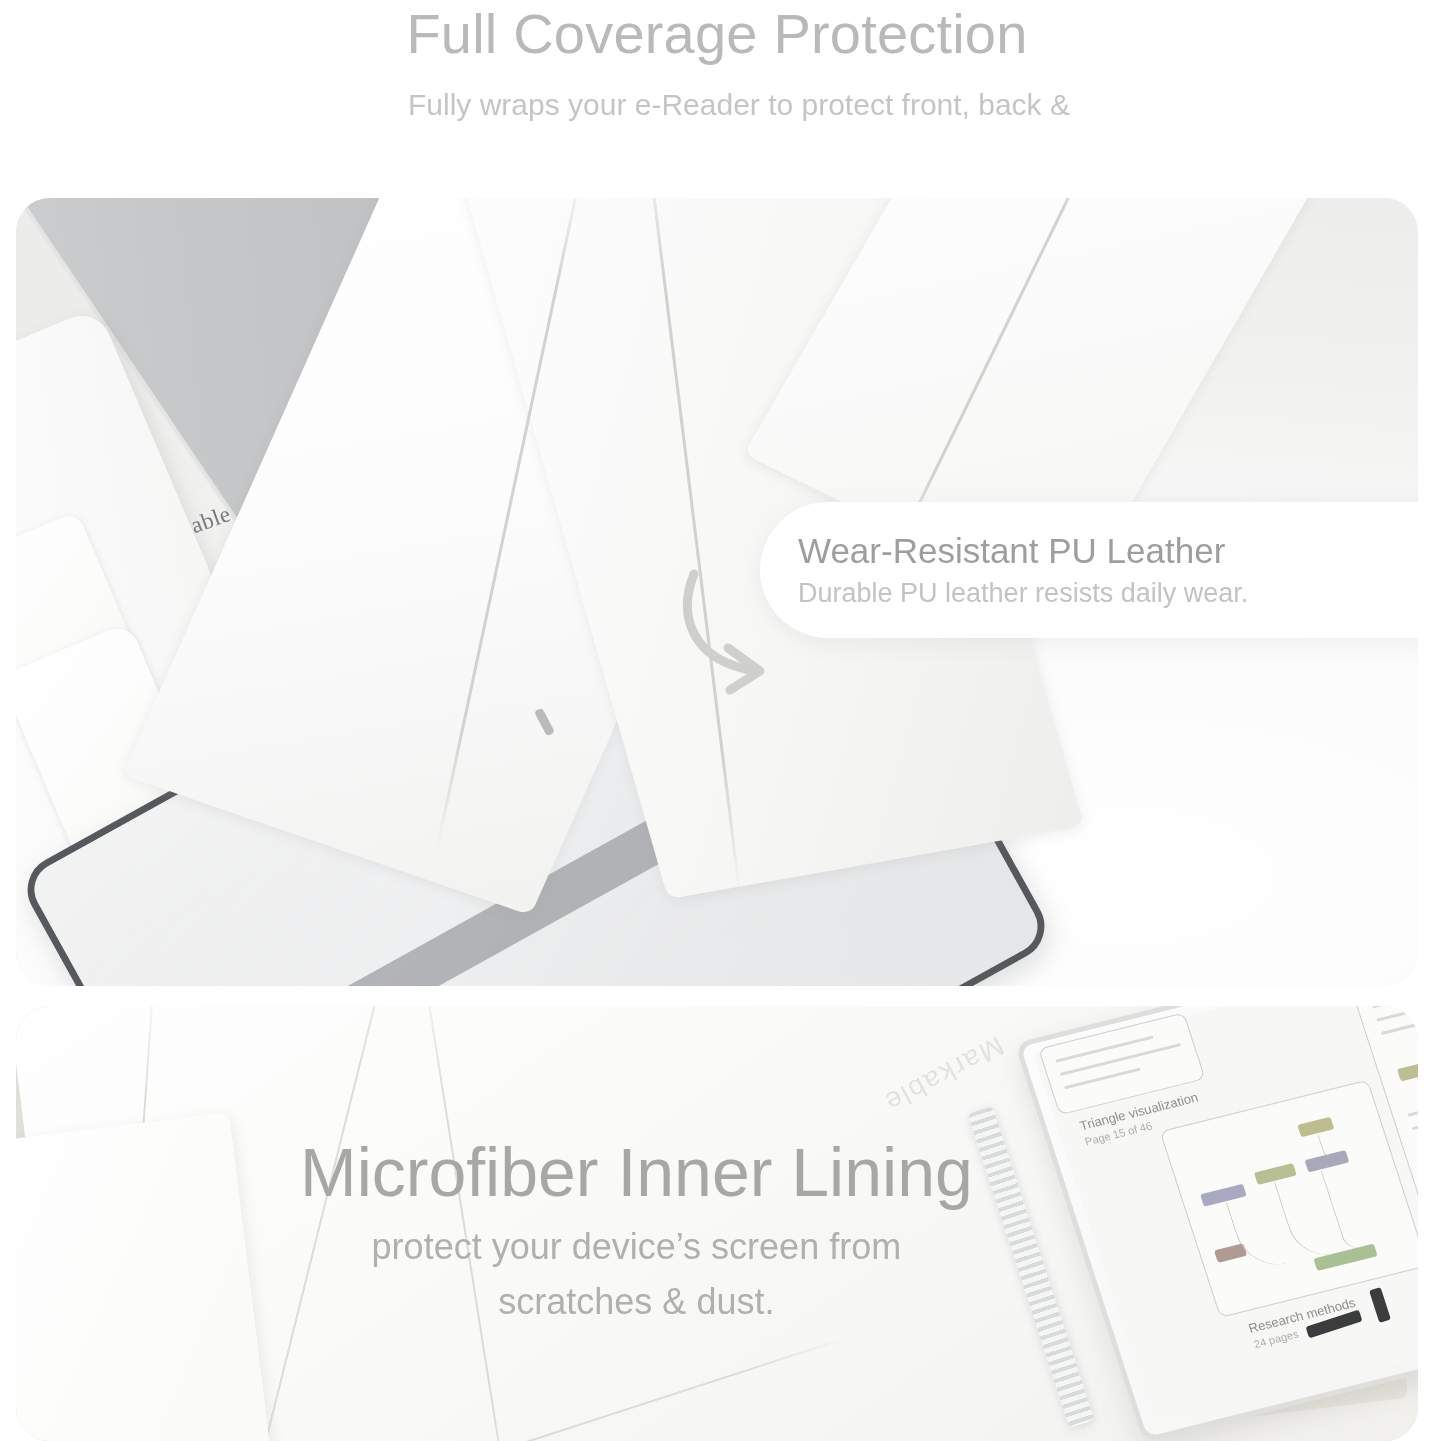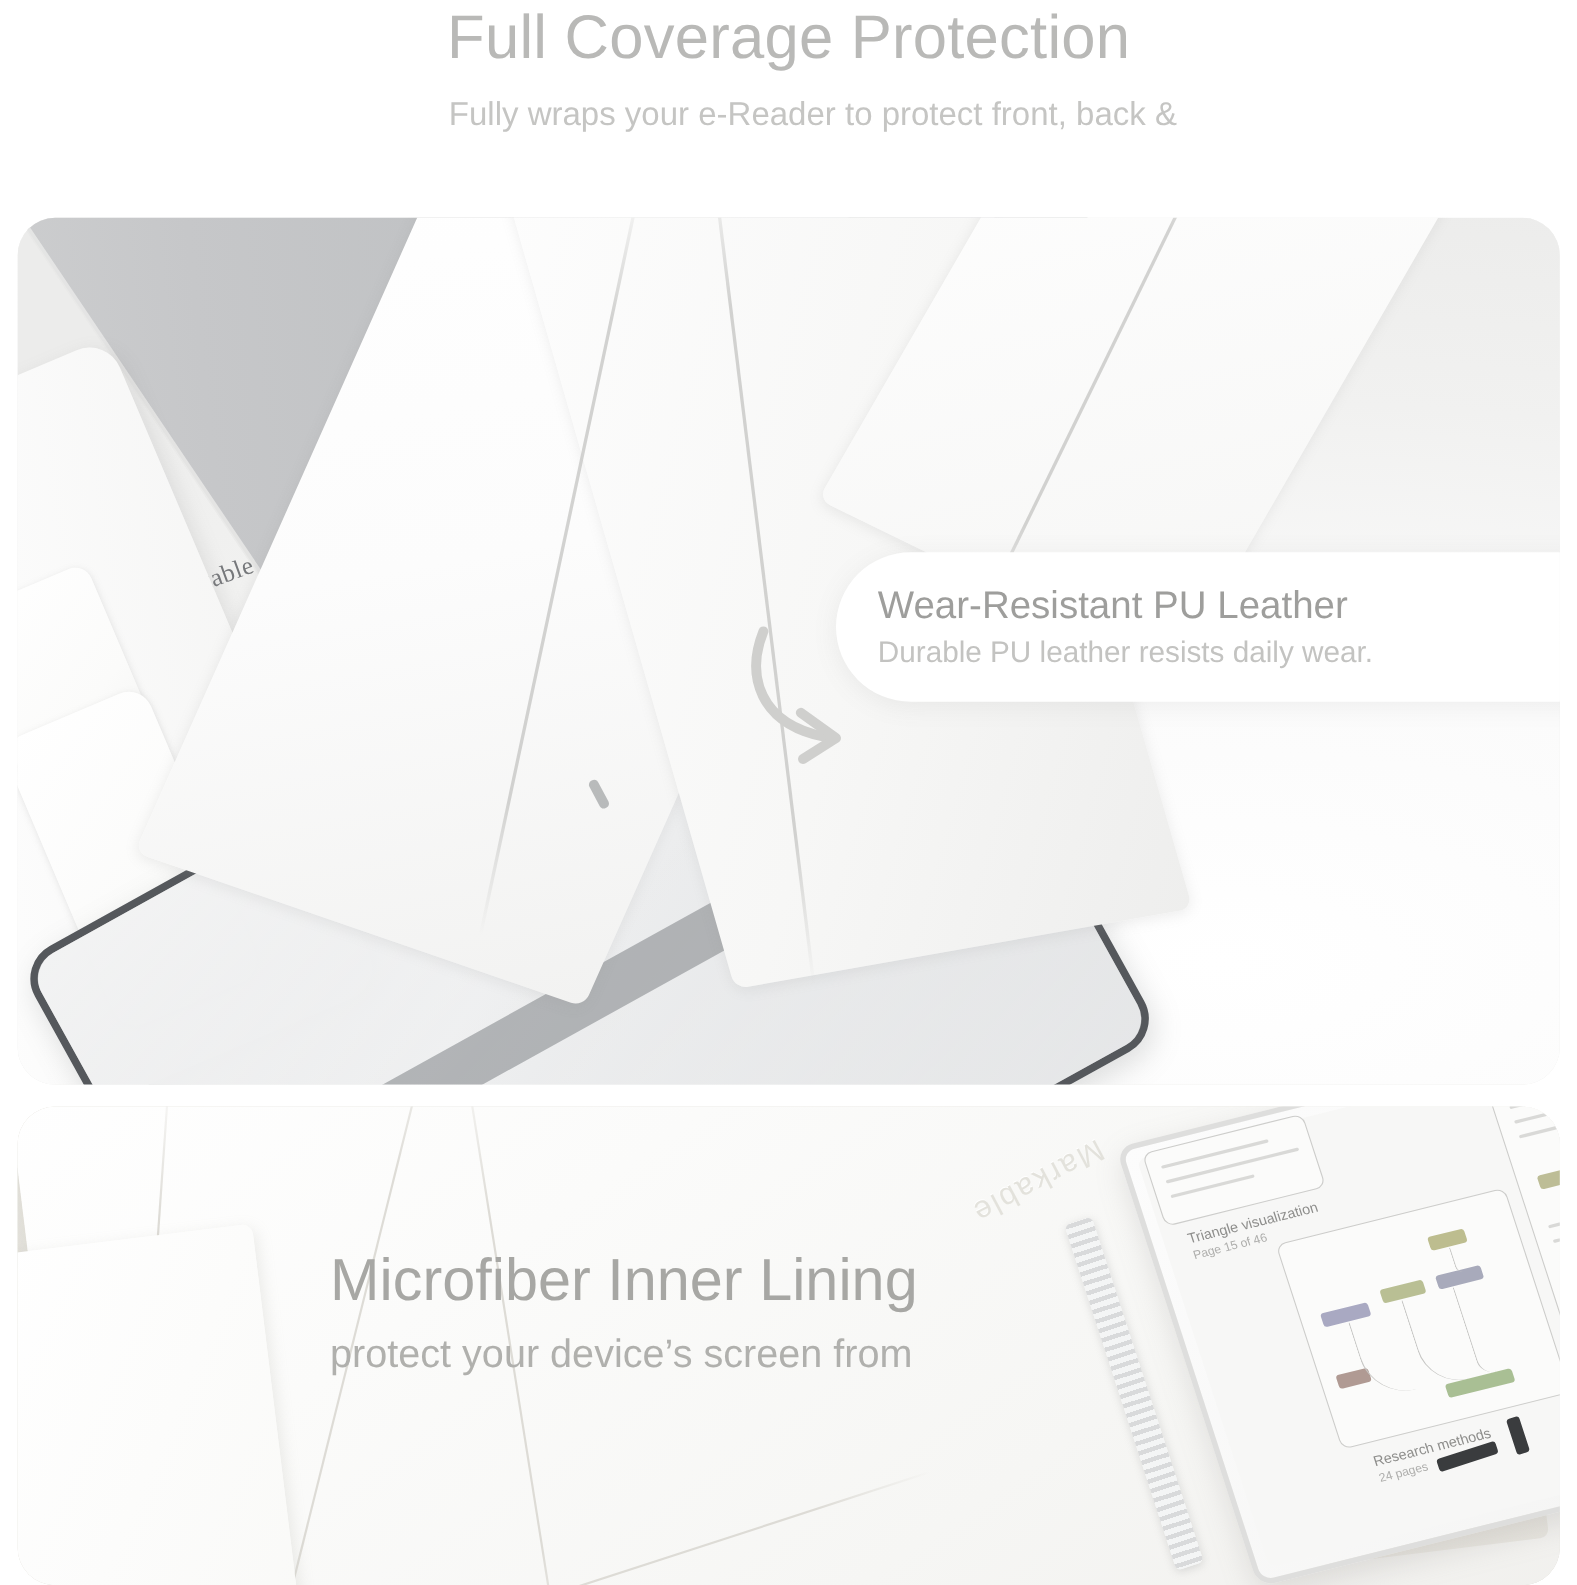--- a/index.html
+++ b/index.html
@@ -358,32 +358,33 @@
     transform:rotate(-18deg);
   }
 
   
   #lining-text {
     position:absolute;
     left:284px; top:128px;
     z-index:5;
   }
   .lining-title {
-    font-size:54px;
+    font-size:68px;
     font-weight:400;
     color:#a7a7a4;
     line-height:1.12;
     white-space:nowrap;
   }
   .lining-sub {
     margin-top:10px;
     font-size:36px;
     font-weight:400;
     color:#b0b0ad;
     line-height:1.52;
+    text-align:center;
   }
 </style>
 </head>
 <body>
 
 <div class="header">
   <div class="header-title">Full Coverage Protection</div>
   <div class="header-sub">
     <div>Fully wraps your e-Reader to protect front, back &amp;</div>
   </div>
@@ -490,15 +491,16 @@
       </div>
     </div>
     <div class="device-port"></div>
     <div class="device-btn"></div>
   </div>
 
   <div id="lining-text">
     <div class="lining-title">Microfiber Inner Lining</div>
     <div class="lining-sub">
       <div>protect your device’s screen from</div>
+      <div>scratches &amp; dust.</div>
     </div>
   </div>
 </div>
 
 </body></html>

